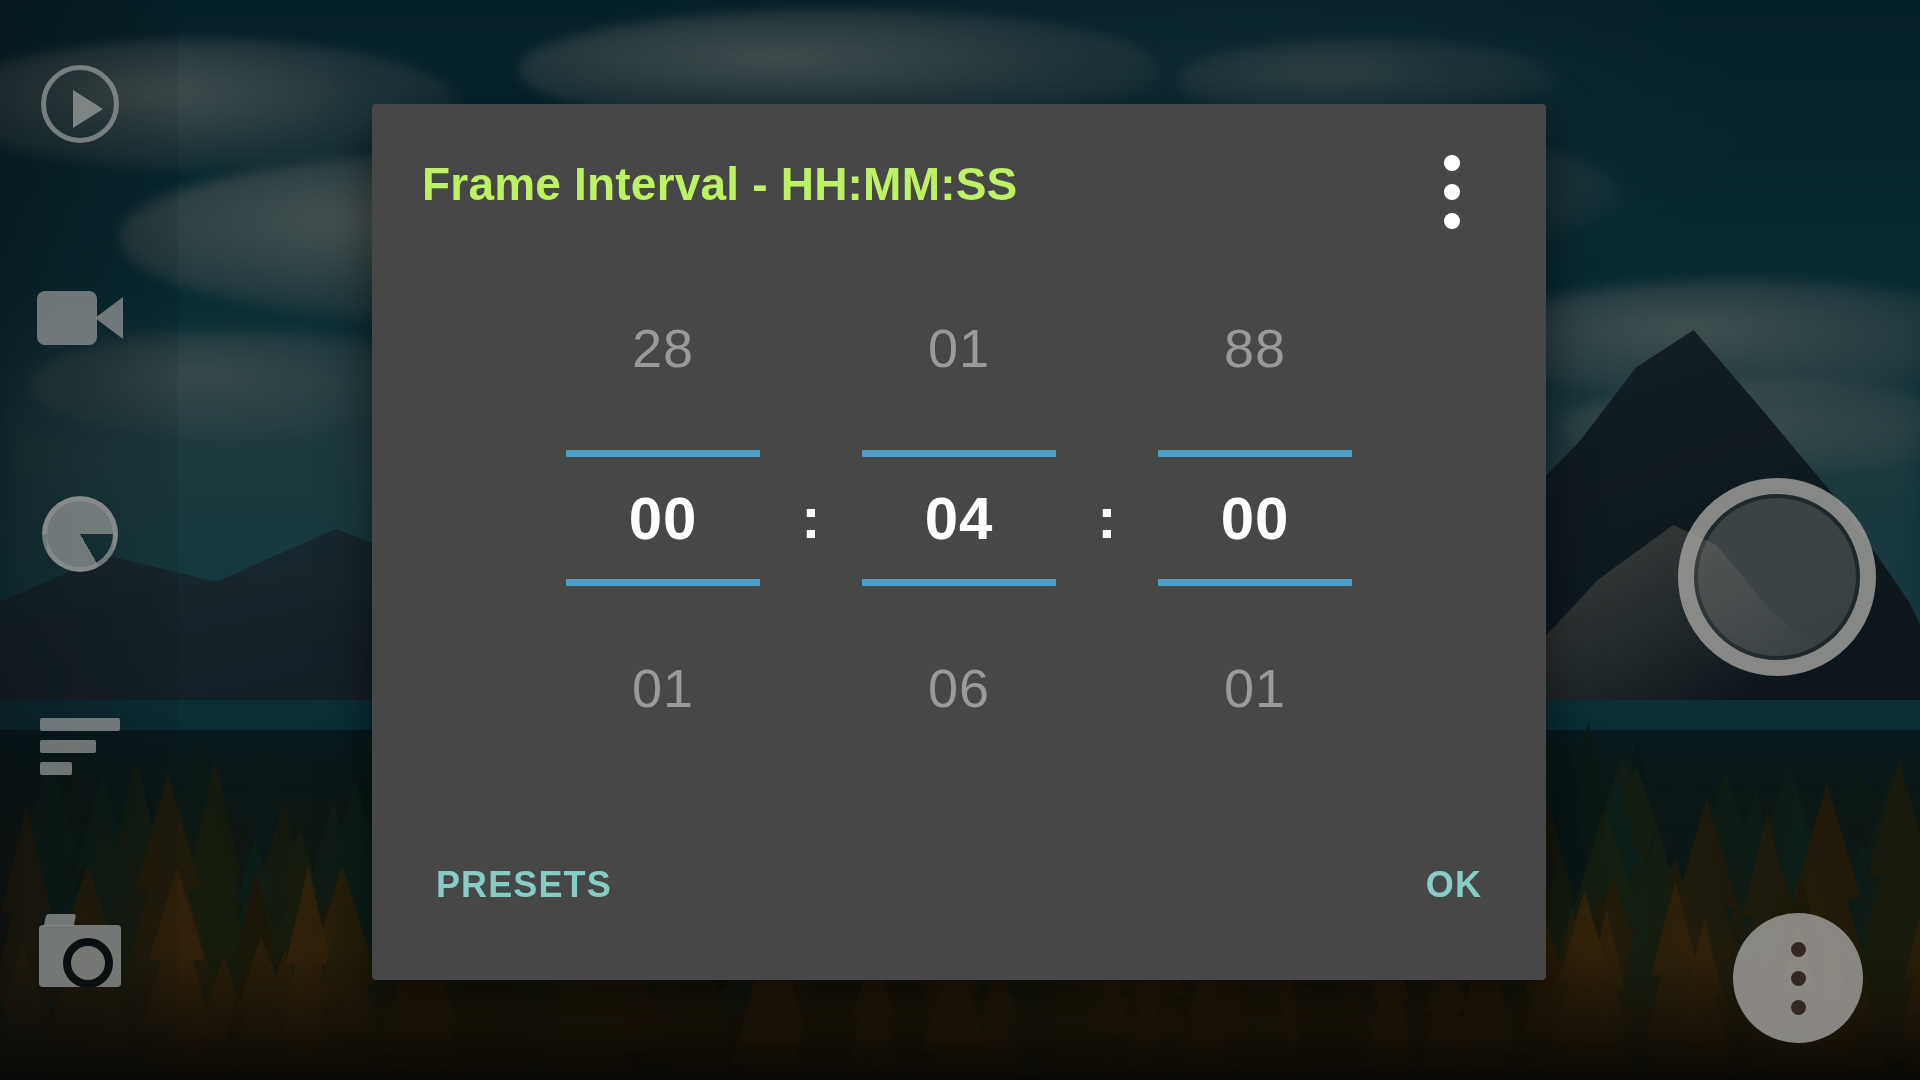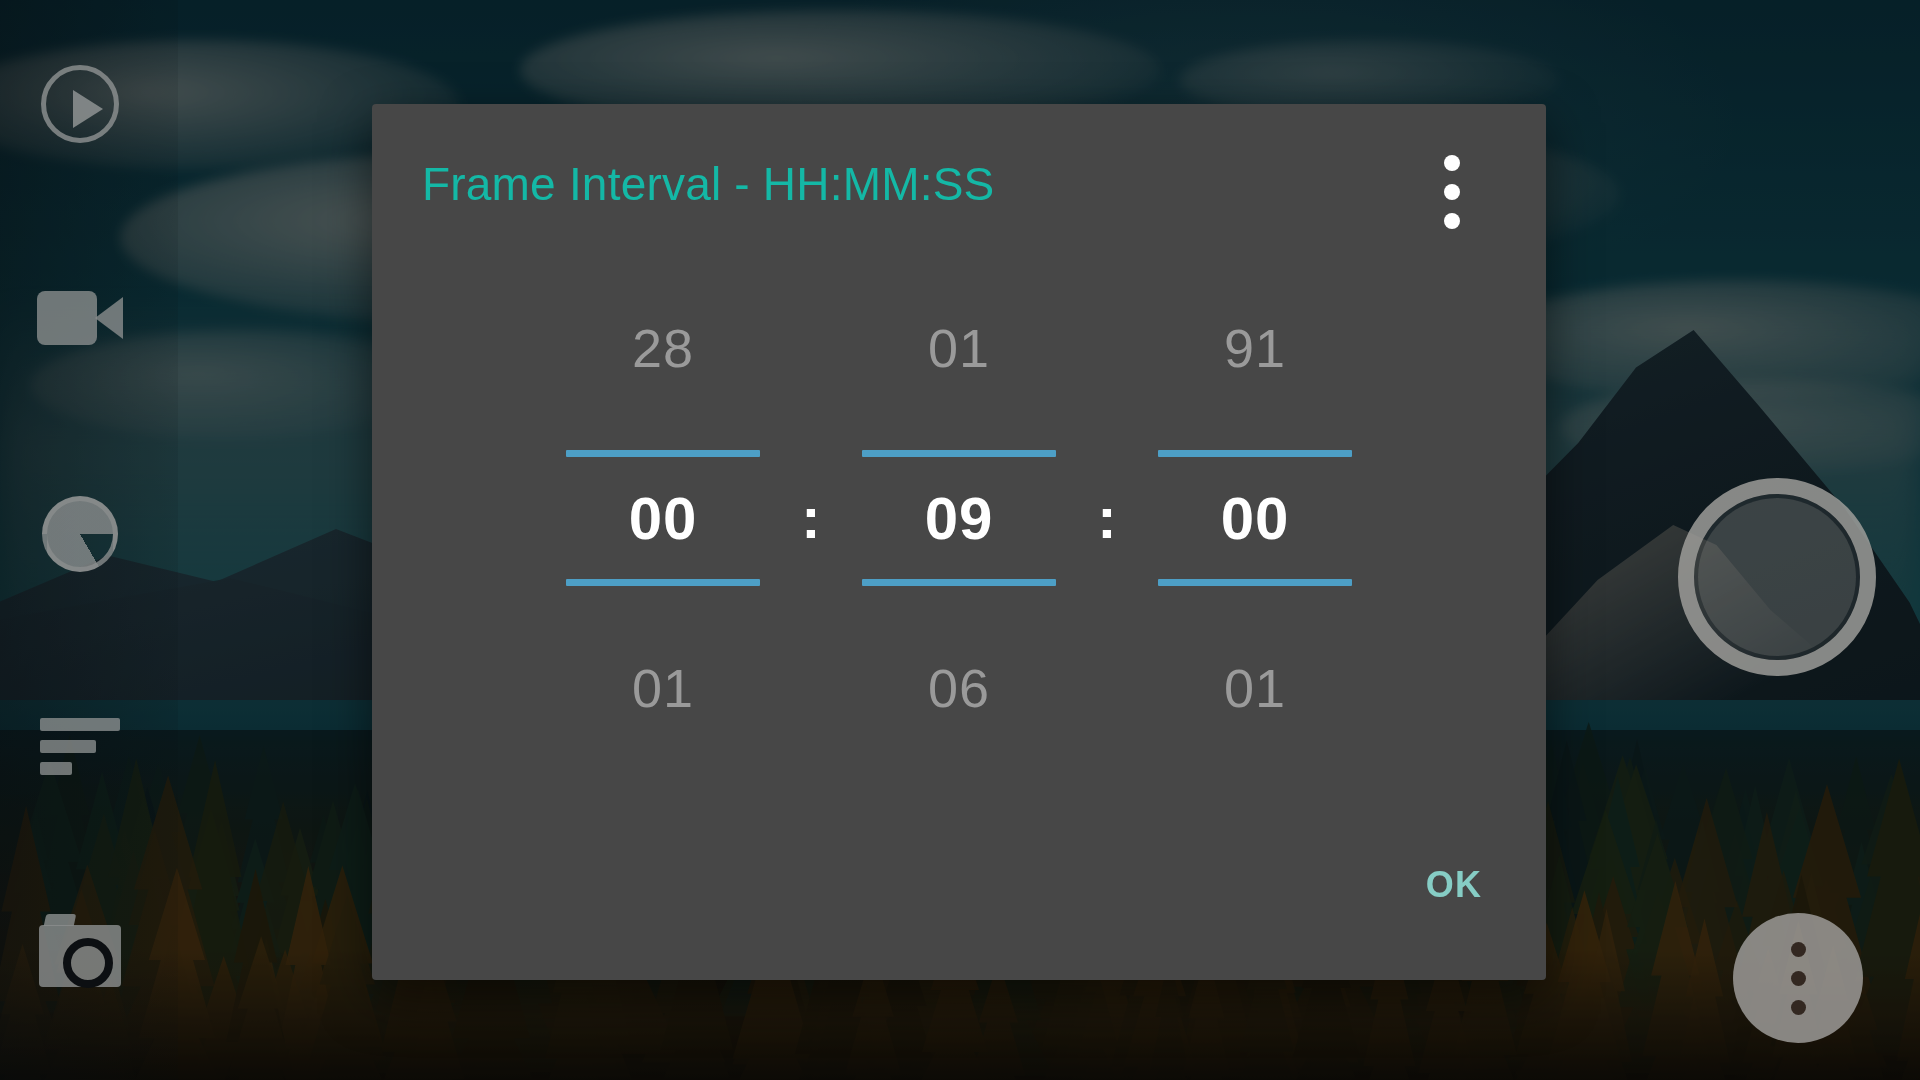--- a/index.html
+++ b/index.html
@@ -152,21 +152,21 @@
     background:#474747; border-radius:4px;
     box-shadow:0 18px 50px rgba(0,0,0,0.55);
     display:flex; flex-direction:column;
   }
 
   .dlg-header {
     position:relative; height:160px; flex:none;
     display:flex; align-items:center; padding:0 44px 0 50px;
   }
   .dlg-title {
-    color:#14b8a6; font-size:46px; font-weight:400; letter-spacing:.2px; line-height:1;
+    color:#bef264; font-size:46px; font-weight:700; letter-spacing:.2px; line-height:1;
   }
   .overflow-btn {
     position:absolute; right:66px; top:50px; width:56px; height:76px;
     display:flex; flex-direction:column; align-items:center; justify-content:center; gap:13px;
   }
   .overflow-btn i { display:block; width:16px; height:16px; border-radius:50%; background:#ffffff; }
 
   .picker-area {
     flex:1 1 auto; position:relative;
     display:flex; align-items:center; justify-content:center;
@@ -612,41 +612,42 @@
           <div class="pk-gap-bottom"></div>
           <div class="pk-ghost">01</div>
         </div>
 
         <div class="colon">:</div>
 
         <div class="picker-col">
           <div class="pk-ghost">01</div>
           <div class="pk-gap-top"></div>
           <div class="pk-rule"></div>
-          <div class="pk-value">09</div>
+          <div class="pk-value">04</div>
           <div class="pk-rule"></div>
           <div class="pk-gap-bottom"></div>
           <div class="pk-ghost">06</div>
         </div>
 
         <div class="colon">:</div>
 
         <div class="picker-col">
-          <div class="pk-ghost">91</div>
+          <div class="pk-ghost">88</div>
           <div class="pk-gap-top"></div>
           <div class="pk-rule"></div>
           <div class="pk-value">00</div>
           <div class="pk-rule"></div>
           <div class="pk-gap-bottom"></div>
           <div class="pk-ghost">01</div>
         </div>
 
       </div>
     </div>
 
     <div class="dlg-actions">
+      <button class="act-btn">PRESETS</button>
       <span class="spacer"></span>
       <button class="act-btn">OK</button>
     </div>
 
   </div>
 
 </div>
 
 </body></html>

